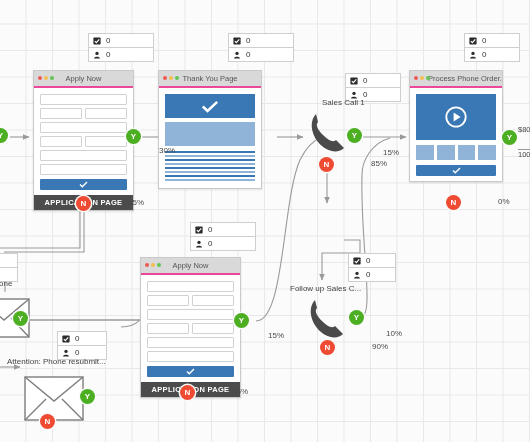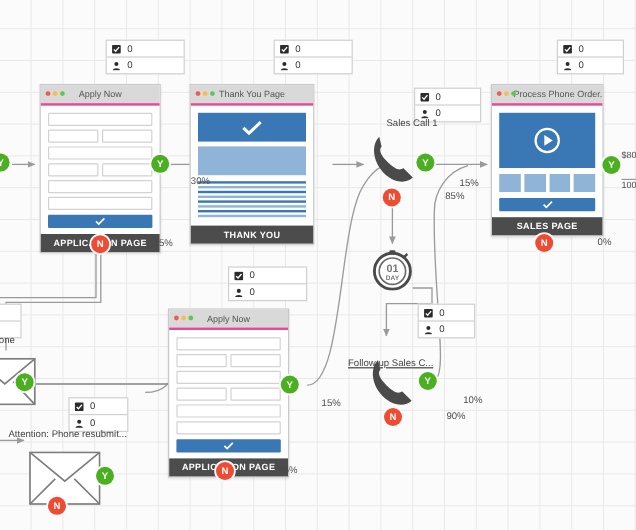--- a/index.html
+++ b/index.html
@@ -376,21 +376,20 @@
         <div class="ty-ln"></div>
         <div class="ty-ln lt"></div>
         <div class="ty-ln"></div>
         <div class="ty-ln lt"></div>
         <div class="ty-ln"></div>
         <div class="ty-ln lt"></div>
         <div class="ty-ln"></div>
         <div class="ty-ln lt"></div>
       </div>
     </div>
-    <div class="win-footer">THANK YOU</div>
   </div>
 
   <div class="win" style="left:409px; top:70px; width:94px;">
     <div class="win-bar">
       <span class="dots">
         <i class="dot r"></i>
           <i class="dot y"></i>
           <i class="dot g"></i>
       </span>
       <span class="win-title left-ttl">Process Phone Order...</span>
@@ -407,21 +406,20 @@
         <div class="sp-thumb"></div>
         <div class="sp-thumb"></div>
         <div class="sp-thumb"></div>
       </div>
       <div class="submit">
         <svg width="9" height="7" viewBox="0 0 10 8">
           <path d="M1,4 L3.6,6.6 L9,1.2" stroke="#fff" stroke-width="1.6" fill="none"></path>
         </svg>
       </div>
     </div>
-    <div class="win-footer">SALES PAGE</div>
   </div>
 
   <div class="win" style="left:140px; top:257px; width:101px;">
     <div class="win-bar">
       <span class="dots">
         <i class="dot r"></i>
           <i class="dot y"></i>
           <i class="dot g"></i>
       </span>
       <span class="win-title">Apply Now</span>
@@ -448,37 +446,27 @@
     <div class="win-footer">APPLICATION PAGE</div>
   </div>
 
   <div class="nodelabel" style="left:322px; top:98px;">Sales Call 1</div>
   <div class="iconnode" style="left:306px; top:110px; width:44px; height:48px;">
     <svg width="44" height="48" viewBox="0 0 44 48">
       <path d="M10,4 C4,10 4,22 12,32 C20,42 32,44 38,38 L30,30 C27,33 22,30 17,25 C12,20 9,15 12,12 Z" fill="#4a4a4a"></path>
     </svg>
   </div>
 
-  <div class="nodelabel" style="left:290px; top:298px;text-decoration:underline;">Follow up Sales C...</div>
+  <div class="nodelabel" style="left:290px; top:284px;">Follow up Sales C...</div>
   <div class="iconnode" style="left:305px; top:296px; width:44px; height:48px;">
     <svg width="44" height="48" viewBox="0 0 44 48">
       <path d="M10,4 C4,10 4,22 12,32 C20,42 32,44 38,38 L30,30 C27,33 22,30 17,25 C12,20 9,15 12,12 Z" fill="#4a4a4a"></path>
     </svg>
   </div>
 
-  <div class="iconnode" style="left:310px; top:208px; width:34px; height:34px;">
-    <svg width="34" height="34" viewBox="0 0 34 34">
-      <circle cx="17" cy="18" r="15" fill="#fff" stroke="#4a4a4a" stroke-width="2.4"></circle>
-      <circle cx="17" cy="18" r="11" fill="#fff" stroke="#6a6a6a" stroke-width="1.4"></circle>
-      <rect x="14.5" y="0.5" width="5" height="3.5" rx="1" fill="#4a4a4a"></rect>
-      <line x1="27" y1="6" x2="29.5" y2="3.5" stroke="#4a4a4a" stroke-width="2"></line>
-      <text x="17" y="18.5" text-anchor="middle" font-family="Liberation Sans, sans-serif" font-size="9" font-weight="bold" fill="#777">01</text>
-      <text x="17" y="25" text-anchor="middle" font-family="Liberation Sans, sans-serif" font-size="5.5" font-weight="bold" fill="#777">DAY</text>
-    </svg>
-  </div>
 
   <div class="iconnode" style="left:-22px; top:298px; width:52px; height:40px;">
     <svg width="52" height="40" viewBox="0 0 52 40">
       <rect x="1" y="1" width="50" height="38" fill="#fff" stroke="#7d7d7d" stroke-width="1.4"></rect>
       <path d="M1,1 L26,22 L51,1" fill="none" stroke="#7d7d7d" stroke-width="1.4"></path>
       <path d="M1,39 L19,20 M51,39 L33,20" fill="none" stroke="#7d7d7d" stroke-width="1.4"></path>
     </svg>
   </div>
 
   <div class="nodelabel" style="left:7px; top:357px;">Attention: Phone resubmit...</div>

